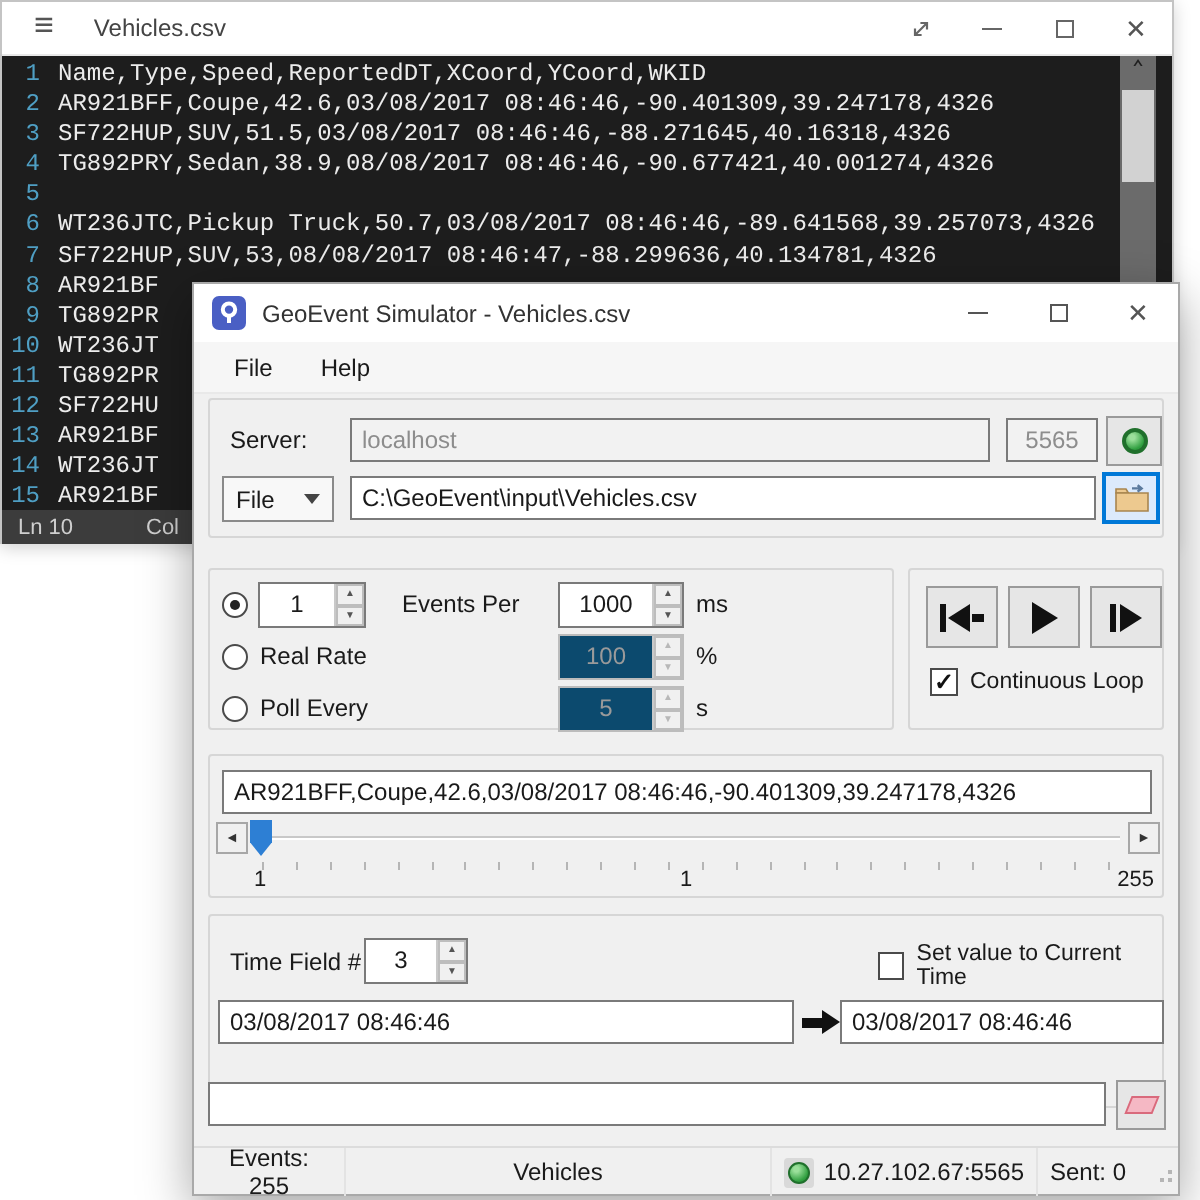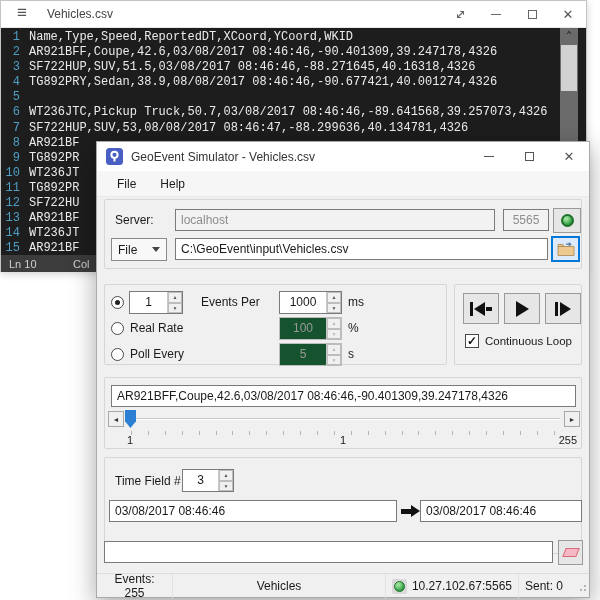--- a/index.html
+++ b/index.html
@@ -68,21 +68,21 @@
   .btn-folder { position:absolute; left:446px; top:36px; width:29px; height:26px;
     background:#dceafc; border:2px solid #0078d7; display:flex; align-items:center; justify-content:center; }
 
   
   .g-rate { left:7px; top:142px; width:343px; height:81px; }
   .rate-row { position:absolute; left:0; width:100%; height:24px; }
   .radio { position:absolute; left:6px; top:5px; width:13px; height:13px; border-radius:50%;
     border:1px solid #4a4a4a; background:#fff; }
   .radio .dot { position:absolute; left:3px; top:3px; width:5px; height:5px; border-radius:50%; background:#222; }
   .spin { position:absolute; display:flex; height:23px; border:1px solid #7a7a7a; background:#fff; }
-  .spin.dim { border-color:#bcbcbc; background:#14532d; }
+  .spin.dim { border-color:#bcbcbc; background:#0c4a6e; }
   .spin-val { flex:1; text-align:center; line-height:21px; font-size:12px; color:#1a1a1a; }
   .spin.dim .spin-val { color:#9a9a9a; }
   .spin-btns { width:15px; display:flex; flex-direction:column; border-left:1px solid #c9c9c9; }
   .spin-up,.spin-dn { flex:1; background:#f0f0f0; border:1px solid #bdbdbd; font-size:5px;
     color:#555; display:flex; align-items:center; justify-content:center; }
   .spin.dim .spin-up,.spin.dim .spin-dn { color:#b8b8b8; }
 
   
   .g-play { left:357px; top:142px; width:128px; height:81px; }
   .pbtn { position:absolute; top:8px; width:36px; height:31px; }
@@ -353,20 +353,24 @@
 
   <div class="grp g-time">
     <span class="lbl tf-lbl">Time Field #</span>
     <span class="spin tf-spin" style="position:absolute">
       <span class="spin-val">3</span>
       <span class="spin-btns">
           <span class="spin-up">▲</span>
           <span class="spin-dn">▼</span>
         </span>
     </span>
+    <span class="tf-cbrow">
+      <span class="cb"></span>
+      <span>Set value to Current Time</span>
+    </span>
     <input class="tb tf-from" value="03/08/2017 08:46:46" style="">
     <span class="tf-arrow">
         <span class="arr-shaft"></span>
         <span class="arr-head"></span>
       </span>
     <input class="tb tf-to" value="03/08/2017 08:46:46" style="">
   </div>
 
   <div class="log-row">
     <input class="tb log-box" value="" style="">

